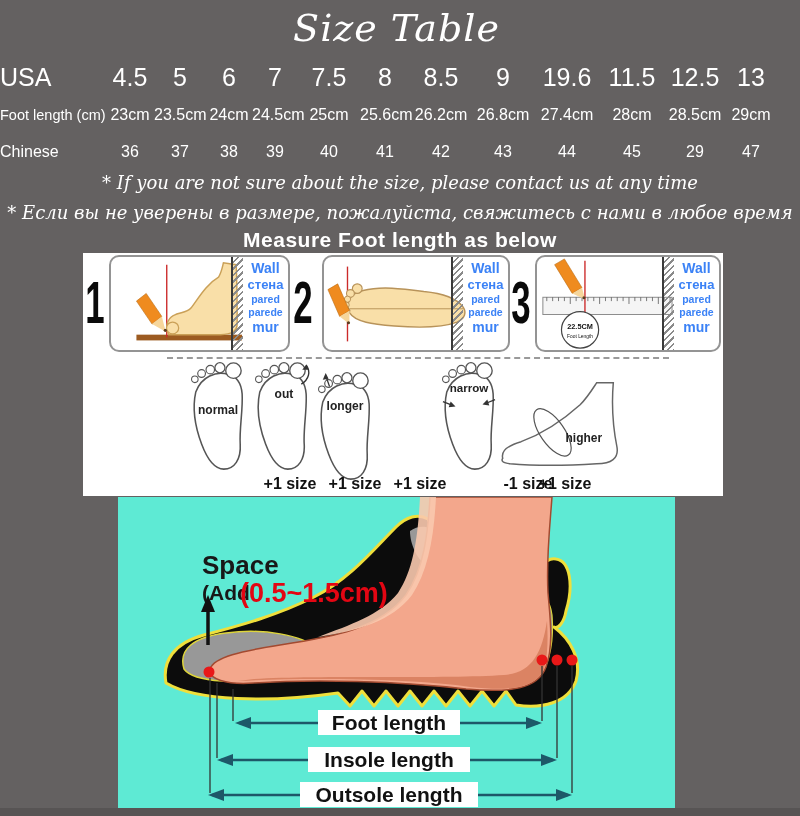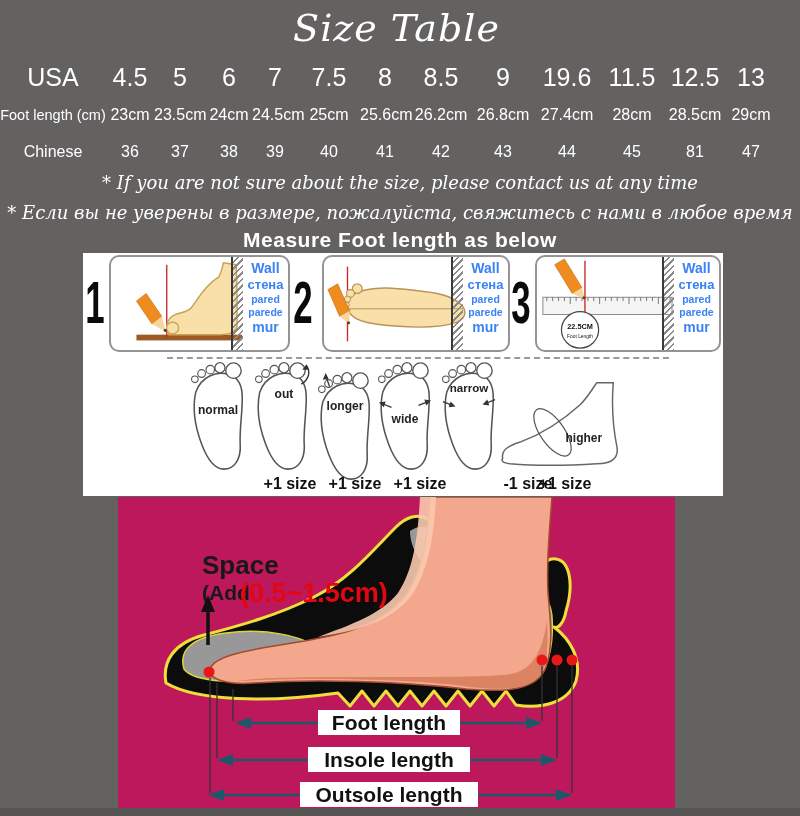--- a/index.html
+++ b/index.html
@@ -3,21 +3,21 @@
 <meta charset="utf-8">
 <style>
   html,body{margin:0;padding:0;background:#646161;}
   .page{position:relative;width:800px;height:816px;background:#646161;overflow:hidden;
         font-family:"Liberation Sans",sans-serif;}
   
   .title{position:absolute;top:2px;left:0;width:793px;height:52px;line-height:52px;
          text-align:center;color:#fff;font-family:"DejaVu Serif",serif;
          font-style:italic;font-size:38px;letter-spacing:1px;}
   .trow{position:absolute;left:0;width:800px;display:flex;color:#fff;}
-  .trow .lbl{width:106px;text-align:center;}
+  .trow .lbl{width:106px;}
   .trow span.cell{display:inline-block;text-align:center;}
   .trow span.cell:nth-child(2){width:48px}
   .trow span.cell:nth-child(3){width:52px}
   .trow span.cell:nth-child(4){width:46px}
   .trow span.cell:nth-child(5){width:46px}
   .trow span.cell:nth-child(6){width:62px}
   .trow span.cell:nth-child(7){width:50px}
   .trow span.cell:nth-child(8){width:62px}
   .trow span.cell:nth-child(9){width:62px}
   .trow span.cell:nth-child(10){width:66px}
@@ -48,21 +48,21 @@
   .wall .w2{font-size:13px;font-weight:bold;}
   .wall .w3,.wall .w4{font-size:10.5px;font-weight:bold;}
   .wall .w5{font-size:14px;font-weight:bold;}
   
   .ftypes{position:absolute;left:0;top:102px;width:640px;height:141px;}
   .dash{position:absolute;top:2px;left:84px;width:502px;border-top:2px dashed #9a9a9a;}
   .fig{position:absolute;}
   .ftsize{position:absolute;top:120px;width:130px;text-align:center;
           font-size:16px;font-weight:bold;color:#111;}
   
-  .fitblock{position:absolute;left:118px;top:497px;width:557px;height:311px;background:#be185d;}
+  .fitblock{position:absolute;left:118px;top:497px;width:557px;height:311px;background:#5eead4;}
   .fitblock svg{display:block;width:557px;height:311px;}
   .bottombar{position:absolute;left:0;bottom:0;width:800px;height:8px;background:#575454;}
 </style>
 </head>
 <body>
 
 <div class="page">
 
   <div class="title">Size Table</div>
 
@@ -101,21 +101,21 @@
     <span class="cell">36</span>
     <span class="cell">37</span>
     <span class="cell">38</span>
     <span class="cell">39</span>
     <span class="cell">40</span>
     <span class="cell">41</span>
     <span class="cell">42</span>
     <span class="cell">43</span>
     <span class="cell">44</span>
     <span class="cell">45</span>
-    <span class="cell">81</span>
+    <span class="cell">29</span>
     <span class="cell">47</span>
   </div>
 
   <div class="note note-en">* If you are not sure about the size, please contact us at any time</div>
   <div class="note note-ru">* Если вы не уверены в размере, пожалуйста, свяжитесь с нами в любое время</div>
   <div class="mheading">Measure Foot length as below</div>
 
   <div class="strip">
 
     <div class="stepnum" style="left:-5px;top:4px;">1</div>
@@ -220,35 +220,20 @@
           <circle cx="46" cy="10" r="8" fill="#fff" stroke="#555" stroke-width="1.4"></circle>
           <circle cx="32" cy="7" r="5.2" fill="#fff" stroke="#555" stroke-width="1.3"></circle>
           <circle cx="22" cy="9" r="4.4" fill="#fff" stroke="#555" stroke-width="1.2"></circle>
           <circle cx="13" cy="13" r="4" fill="#fff" stroke="#555" stroke-width="1.2"></circle>
           <circle cx="6" cy="19" r="3.4" fill="#fff" stroke="#555" stroke-width="1.1"></circle>
           <line x1="14" y1="16" x2="10" y2="5" stroke="#333" stroke-width="1.3"></line>
           <polygon points="10,2 7,9 13,8" fill="#333"></polygon>
           <text x="30" y="40" font-size="12.5" font-weight="bold" text-anchor="middle" fill="#222" font-family="Liberation Sans, sans-serif">longer</text>
         </svg>
       </div>
-      <div class="fig" style="left:293px;top:6px;">
-        <svg width="58" height="112" viewBox="0 0 60 116">
-          <path d="M7,32 C3,50 7,70 13,86 C19,102 26,112 36,112 C47,112 54,102 53,86 C52,70 56,50 55,34 C54,22 49,16 41,14 C28,10 13,16 7,32 Z" fill="#fff" stroke="#555" stroke-width="1.6"></path>
-          <circle cx="46" cy="10" r="8" fill="#fff" stroke="#555" stroke-width="1.4"></circle>
-          <circle cx="32" cy="7" r="5.2" fill="#fff" stroke="#555" stroke-width="1.3"></circle>
-          <circle cx="22" cy="9" r="4.4" fill="#fff" stroke="#555" stroke-width="1.2"></circle>
-          <circle cx="13" cy="13" r="4" fill="#fff" stroke="#555" stroke-width="1.2"></circle>
-          <circle cx="6" cy="19" r="3.4" fill="#fff" stroke="#555" stroke-width="1.1"></circle>
-          <line x1="16" y1="48" x2="6" y2="44" stroke="#333" stroke-width="1.3"></line>
-          <polygon points="3,43 10,42 8,48" fill="#333"></polygon>
-          <line x1="44" y1="46" x2="54" y2="42" stroke="#333" stroke-width="1.3"></line>
-          <polygon points="57,41 50,40 52,46" fill="#333"></polygon>
-          <text x="30" y="64" font-size="12.5" font-weight="bold" text-anchor="middle" fill="#222" font-family="Liberation Sans, sans-serif">wide</text>
-        </svg>
-      </div>
       <div class="fig" style="left:357px;top:6px;">
         <svg width="58" height="112" viewBox="0 0 60 116">
           <path d="M7,32 C3,50 7,70 13,86 C19,102 26,112 36,112 C47,112 54,102 53,86 C52,70 56,50 55,34 C54,22 49,16 41,14 C28,10 13,16 7,32 Z" fill="#fff" stroke="#555" stroke-width="1.6"></path>
           <circle cx="46" cy="10" r="8" fill="#fff" stroke="#555" stroke-width="1.4"></circle>
           <circle cx="32" cy="7" r="5.2" fill="#fff" stroke="#555" stroke-width="1.3"></circle>
           <circle cx="22" cy="9" r="4.4" fill="#fff" stroke="#555" stroke-width="1.2"></circle>
           <circle cx="13" cy="13" r="4" fill="#fff" stroke="#555" stroke-width="1.2"></circle>
           <circle cx="6" cy="19" r="3.4" fill="#fff" stroke="#555" stroke-width="1.1"></circle>
           <line x1="3" y1="42" x2="13" y2="46" stroke="#333" stroke-width="1.3"></line>
           <polygon points="16,47 9,48 11,42" fill="#333"></polygon>

